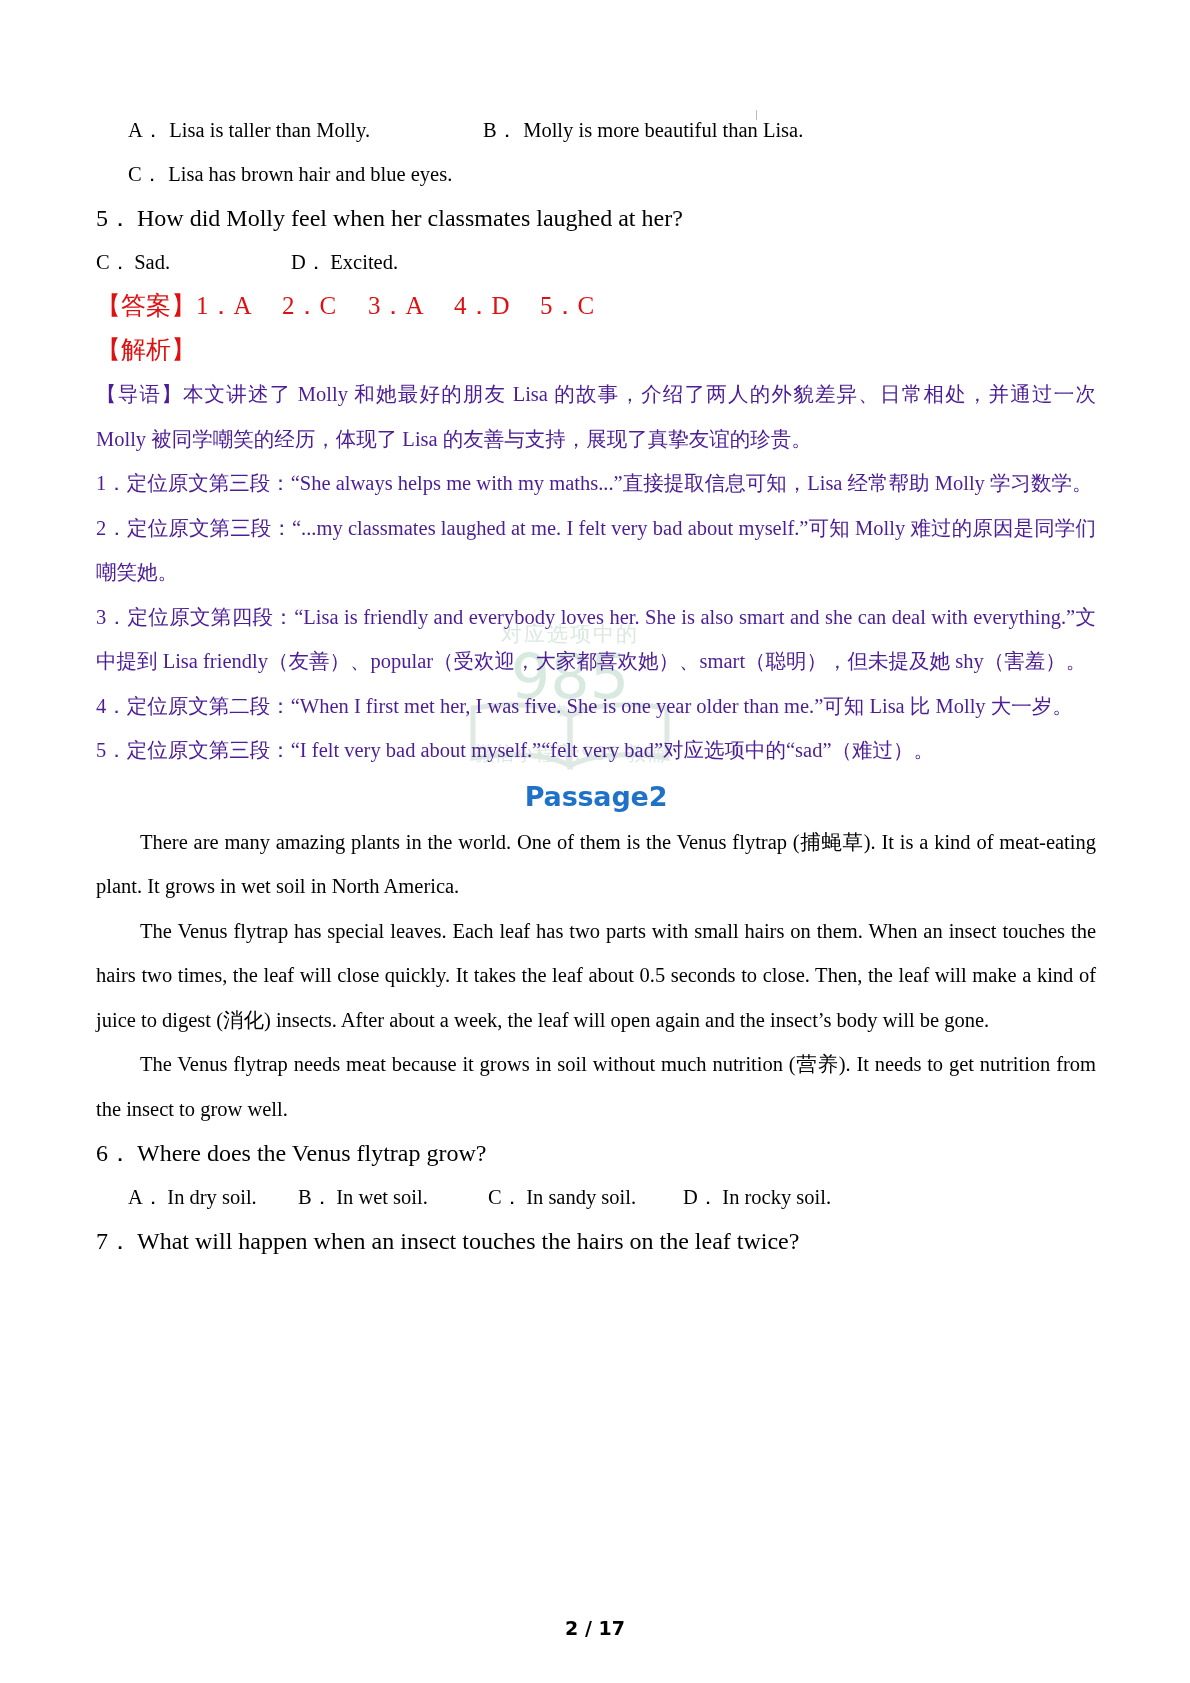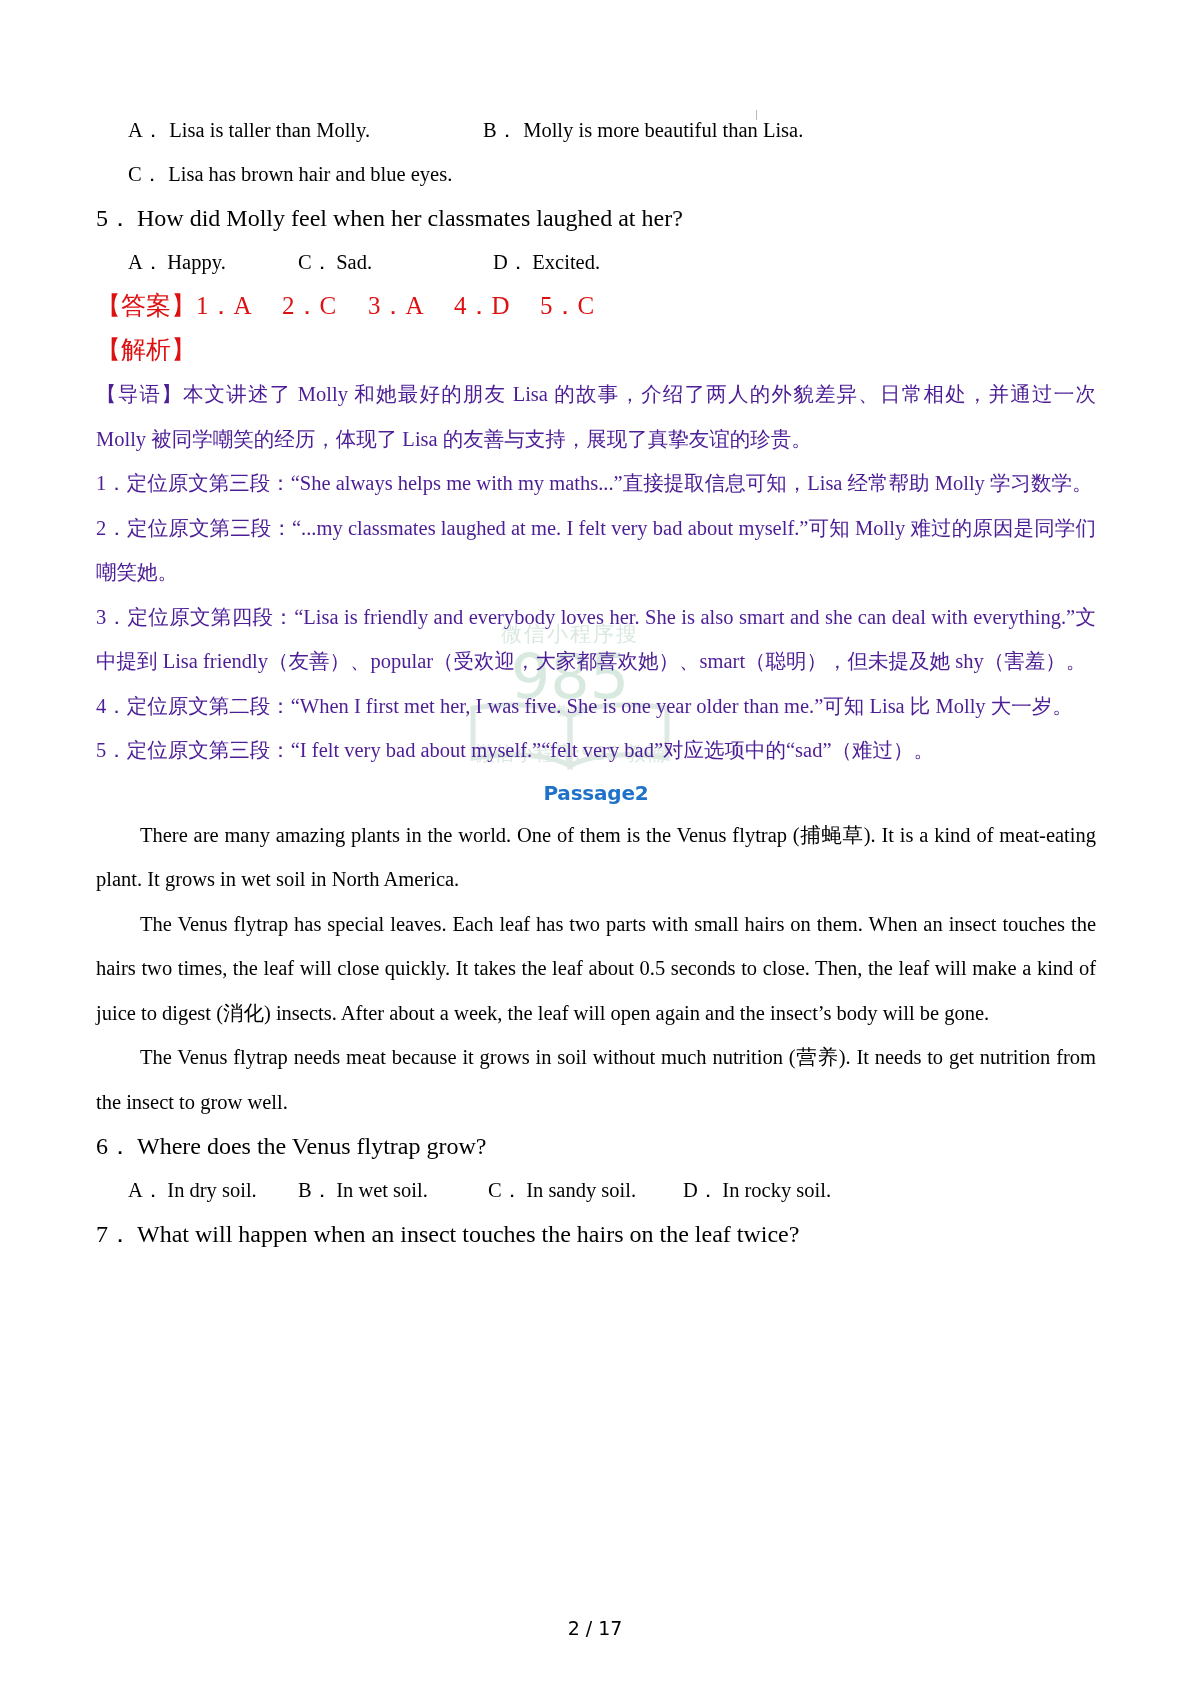--- a/index.html
+++ b/index.html
@@ -34,21 +34,21 @@
     text-align: justify;
     text-justify: inter-word;
     margin: 0;
   }
   .para.indent { text-indent: 44px; }
 
   .red { color: #4c1d95; }
   .blue-head {
     color: #1f72c8;
     font-weight: bold;
-    font-size: 20px;
+    font-size: 27px;
     text-align: center;
     font-family: "DejaVu Sans", "Liberation Sans", sans-serif;
     letter-spacing: -0.2px;
   }
 
   
   .opt-row {
     display: flex;
     font-size: 20.5px;
     line-height: 44px;
@@ -136,21 +136,21 @@
   .text-layer { position: relative; z-index: 2; }
 
   
   .footer {
     position: absolute;
     left: 0;
     bottom: 44px;
     width: 1190px;
     text-align: center;
     font-size: 19px;
-    font-weight: normal;
+    font-weight: bold;
     font-family: "DejaVu Sans", "Liberation Sans", sans-serif;
     color: #000;
   }
 
   .tickmark {
     position: absolute;
     left: 756px;
     top: 110px;
     width: 1px;
     height: 10px;
@@ -159,21 +159,21 @@
 
   .spacer-sm { height: 8px; }
 </style>
 </head>
 <body>
 
 <div class="page">
 
   <div class="watermark">
     <div class="wm-group">
-      <div class="wm-top">微信小程序搜</div>
+      <div class="wm-top">对应选项中的</div>
       <div class="wm-num">985</div>
       <div class="wm-sub">教辅</div>
     </div>
     <svg class="wm-book" viewBox="0 0 230 70" xmlns="http://www.w3.org/2000/svg">
       <path d="M115 16 C95 4, 55 2, 18 8 L18 58 C55 52, 95 54, 115 66 Z" fill="none" stroke="#dde9e2" stroke-width="5"></path>
       <path d="M115 16 C135 4, 175 2, 212 8 L212 58 C175 52, 135 54, 115 66 Z" fill="none" stroke="#dde9e2" stroke-width="5"></path>
     </svg>
     <div class="wm-line2">微信小程序:985 教辅</div>
   </div>
 
@@ -194,23 +194,20 @@
       <span class="opt" style="width:355px; padding-left:32px;">
         <span class="mk">C．</span><span style="display:inline-block;width:6px"></span><span>Lisa has brown hair and blue eyes.</span>
       </span>
     </div>
 
     <div class="q-line">
       <span class="q-num">5．</span><span style="display:inline-block;width:5px"></span><span>How did Molly feel when her classmates laughed at her?</span>
     </div>
 
     <div class="opt-row">
-      <span class="opt" style="width:170px; padding-left:32px;">
-        <span class="mk">A．</span><span style="display:inline-block;width:4px"></span><span>Happy.</span>
-      </span>
       <span class="opt" style="width:195px;">
         <span class="mk">C．</span><span style="display:inline-block;width:4px"></span><span>Sad.</span>
       </span>
       <span class="opt">
         <span class="mk">D．</span><span style="display:inline-block;width:4px"></span><span>Excited.</span>
       </span>
     </div>
 
     <div class="ans-line">
       <span>【答案】</span><span class="ans-item" style="width:86px">1．A</span><span class="ans-item" style="width:86px">2．C</span><span class="ans-item" style="width:86px">3．A</span><span class="ans-item" style="width:86px">4．D</span><span class="ans-item">5．C</span>

